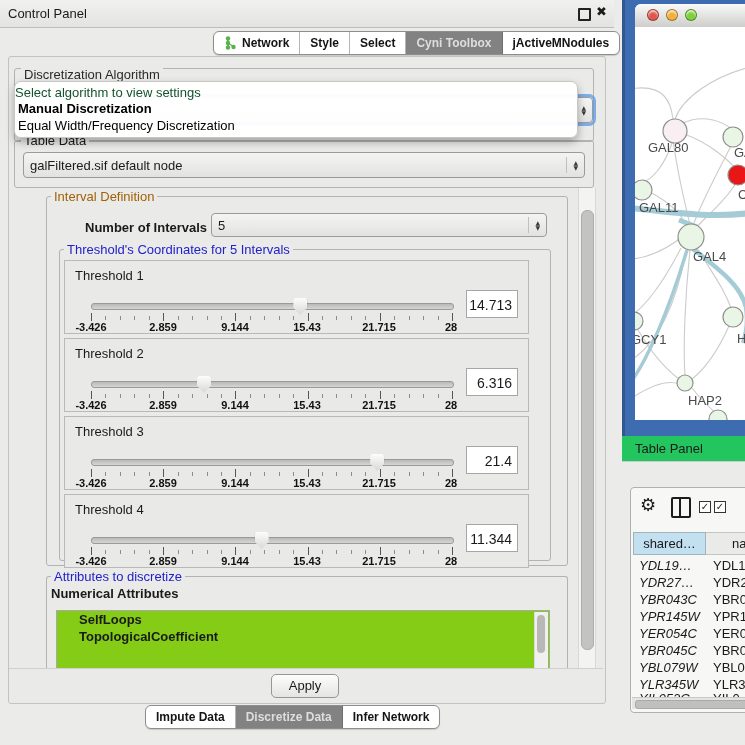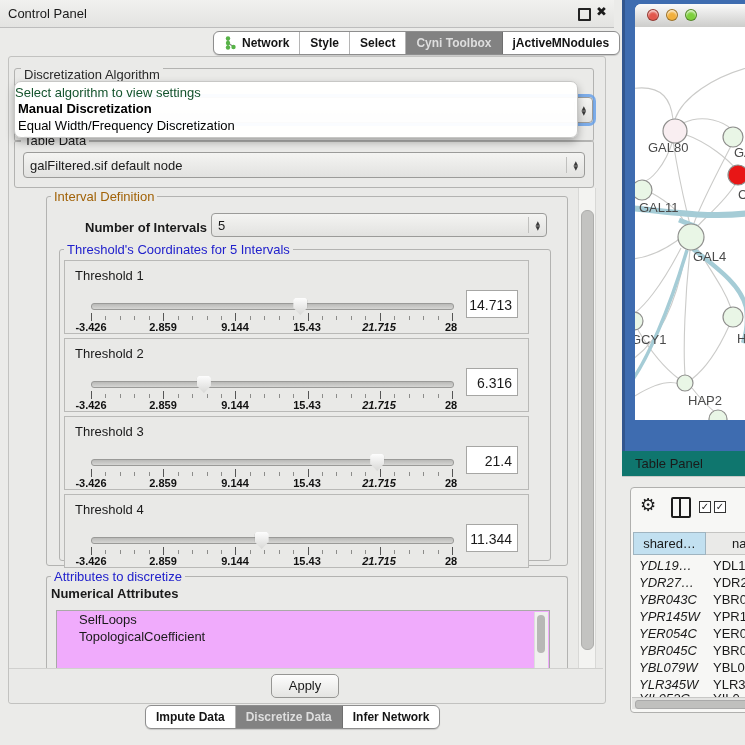--- a/index.html
+++ b/index.html
@@ -60,45 +60,45 @@
   .thumb{position:absolute;top:-6px;width:14px;height:17px;
          background:linear-gradient(#fdfdfd,#d8d8d6);
          clip-path:polygon(14% 0,86% 0,100% 12%,100% 58%,50% 100%,0 58%,0 12%);
          filter:drop-shadow(0 0 1px #777);}
   .ticks{position:absolute;left:26px;top:52px;width:362px;height:9px;}
   .ticks .minor{position:absolute;left:0;top:3px;width:100%;height:4px;
         background:repeating-linear-gradient(90deg,#8c8c8a 0 1px,transparent 1px 14.44px);}
   .ticks .major{position:absolute;left:0;top:0;width:100%;height:8px;
         background:repeating-linear-gradient(90deg,#555 0 1px,transparent 1px 72.2px);}
   .sl{position:absolute;top:60px;transform:translateX(-50%);font-size:11px;font-weight:bold;color:#111;}
-  .sl.k0{left:26px;} .sl.k1{left:98px;} .sl.k2{left:170px;} .sl.k3{left:242px;} .sl.k4{left:314px;font-style:italic;} .sl.k5{left:386px;}
+  .sl.k0{left:26px;} .sl.k1{left:98px;} .sl.k2{left:170px;} .sl.k3{left:242px;} .sl.k4{left:314px;} .sl.k5{left:386px;}
   .vbox{position:absolute;left:401px;top:29px;width:52px;height:28px;background:#fff;border:1px solid #a6a6a4;
         font-size:14px;text-align:right;line-height:28px;padding-right:5px;box-sizing:border-box;}
 
   
-  .attrlist{position:absolute;background:#f0abfc;border:1px solid #a9a9a7;}
+  .attrlist{position:absolute;background:#84cc16;border:1px solid #a9a9a7;font-weight:bold;}
   .attrlist .li{font-size:13px;padding:1px 0 1px 22px;white-space:nowrap;}
   .listscroll{position:absolute;right:1px;top:1px;bottom:1px;width:13px;background:#f0f0ee;border-left:1px solid #ddd;}
   .listthumb{position:absolute;left:2px;top:3px;width:8px;height:38px;background:#b8b8b6;border-radius:4px;}
 
   .applyrow{left:9px;top:668px;width:594px;height:33px;border-top:1px solid #d0d0ce;background:#eaeae8;}
   .applybtn{position:absolute;left:262px;top:5px;width:66px;height:22px;border:1px solid #969694;border-radius:5px;
             background:linear-gradient(#fdfdfd,#e4e4e2);font-size:13px;text-align:center;line-height:21px;}
 
   
   .netframe{left:622px;top:0;width:123px;height:453px;background:#3e6cb0;border-left:3px solid #32568e;box-sizing:border-box;}
   .macwin{left:635px;top:4px;width:110px;height:416px;border-radius:6px 0 0 0;overflow:hidden;background:#fff;}
   .mactitle{position:absolute;left:0;top:0;right:0;height:23px;background:linear-gradient(#fafafa,#cdcdcb);
             border-bottom:1px solid #979795;}
   .light{position:absolute;top:5px;width:12px;height:12px;border-radius:50%;box-sizing:border-box;
          border:1px solid rgba(0,0,0,.35);box-shadow:inset 0 2px 2px rgba(255,255,255,.7);}
   .canvas{position:absolute;left:0;top:23px;width:126px;height:393px;background:#fff;}
 
   
-  .tp-title{left:622px;top:451px;width:123px;height:25px;background:#0f766e;border-bottom:1px solid #cacac8;}
+  .tp-title{left:622px;top:436px;width:123px;height:25px;background:#22c55e;border-bottom:1px solid #cacac8;}
   .tp-title span{position:absolute;left:13px;top:5px;font-size:13px;}
   .tablewrap{left:630px;top:487px;width:130px;height:224px;background:#f7f7f5;border:1px solid #b0b0ae;
              border-radius:4px;}
   .gear{position:absolute;left:9px;top:6px;font-size:18px;color:#1c1c1c;font-family:"DejaVu Sans",sans-serif;}
   .colicon{position:absolute;left:40px;top:9px;width:16px;height:17px;border:2px solid #1c1c1c;border-radius:2px;}
   .colicon:before{content:"";position:absolute;left:6px;top:0;bottom:0;width:2px;background:#1c1c1c;}
   .cbox{position:absolute;top:13px;width:10px;height:10px;border:1.5px solid #333;background:#fff;
         font-size:10px;line-height:9px;text-align:center;color:#222;font-family:"DejaVu Sans",sans-serif;}
   .th1{position:absolute;left:2px;top:44px;width:73px;height:23px;background:#c2e0f0;border:1px solid #9fb4c0;
        box-sizing:border-box;font-size:13px;text-align:center;line-height:22px;}

